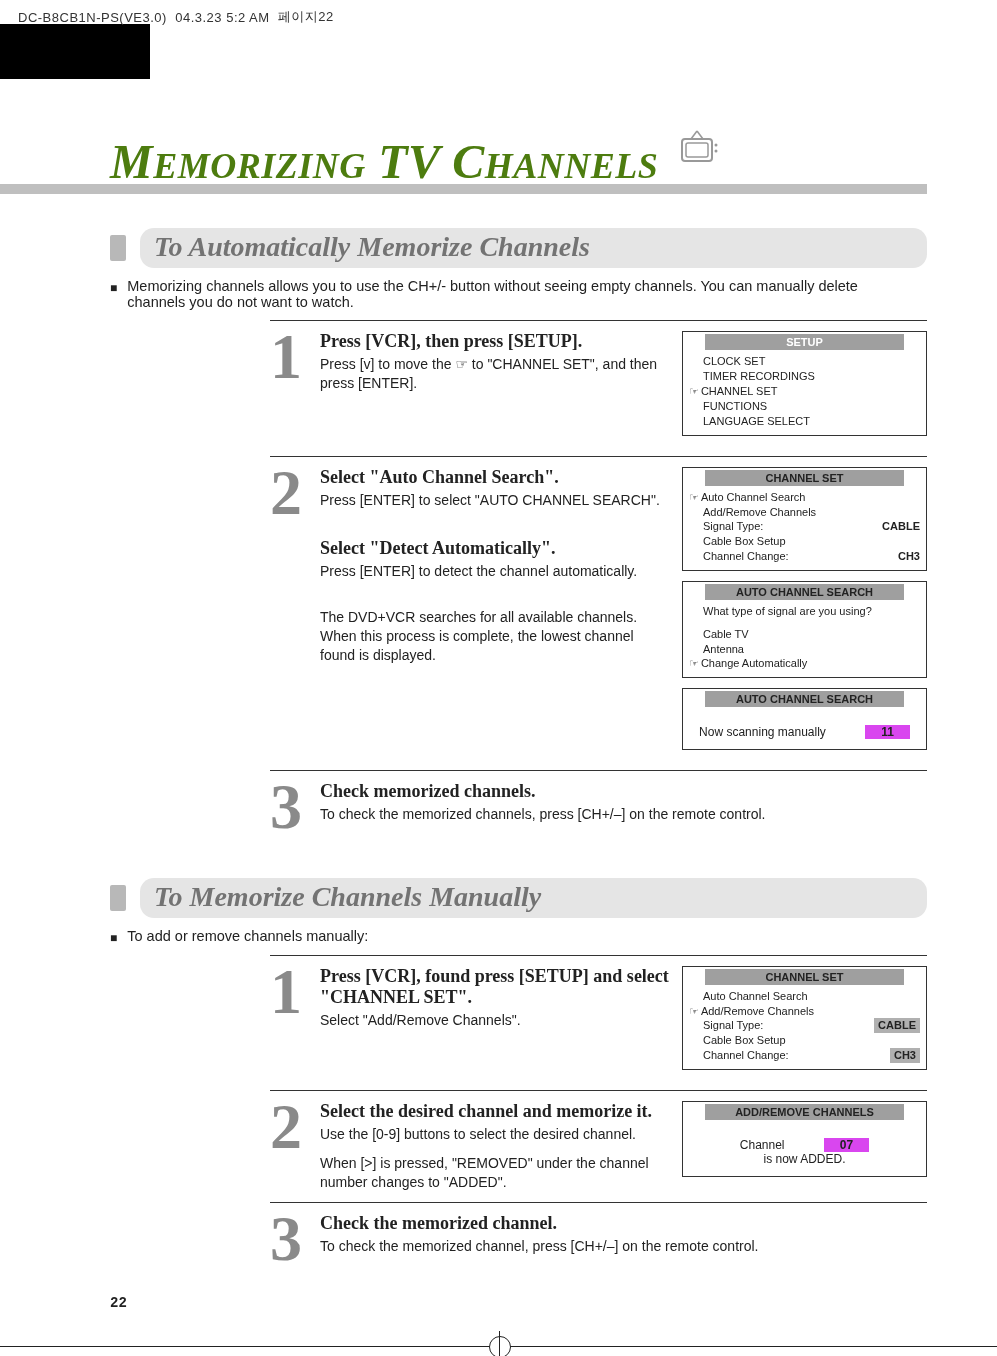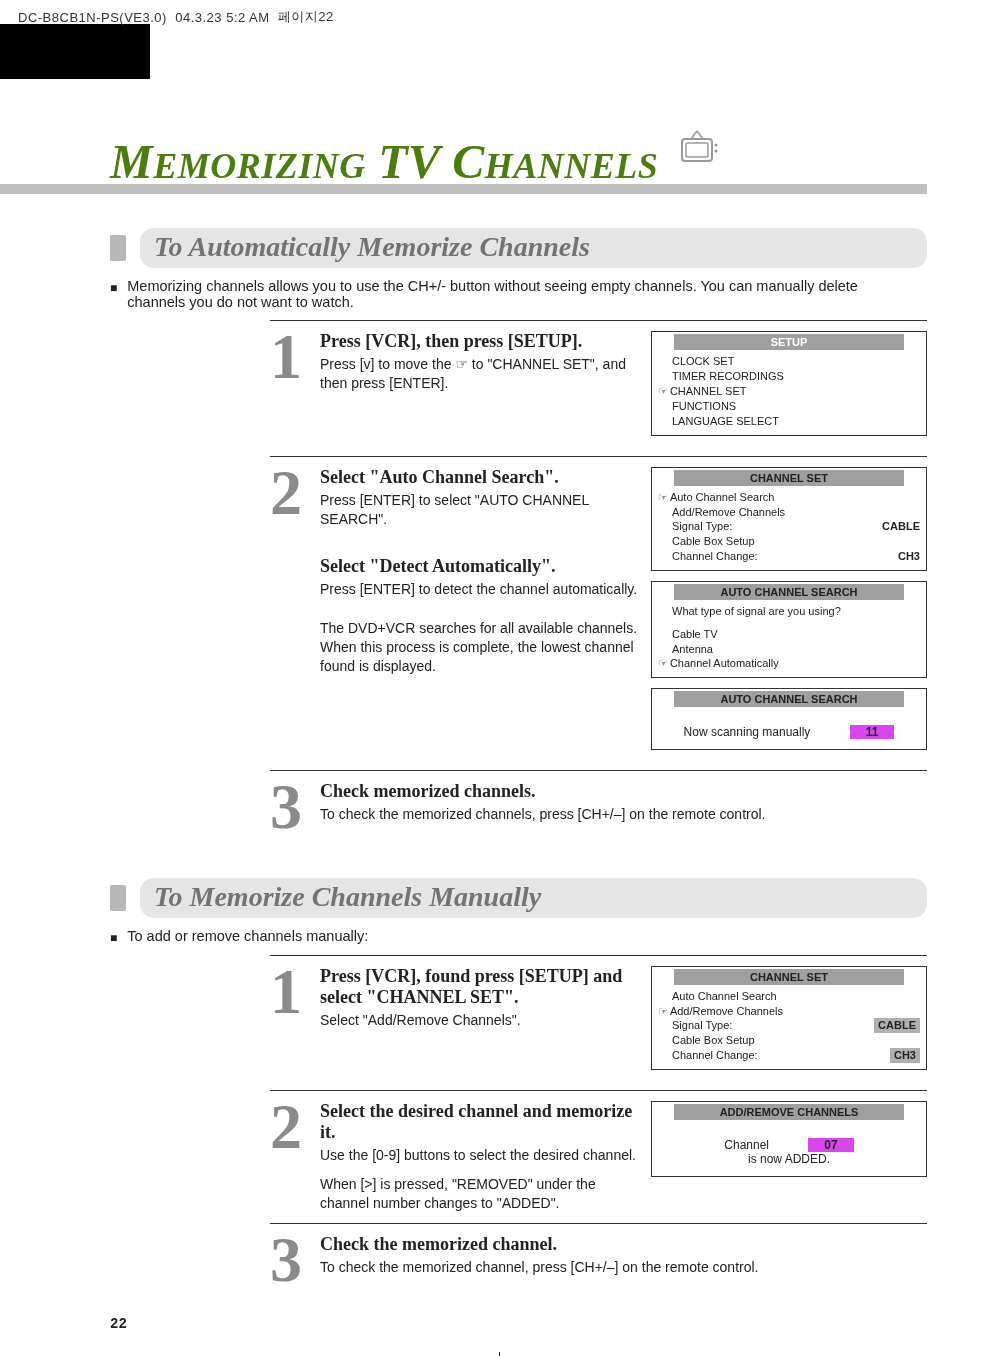--- a/index.html
+++ b/index.html
@@ -128,21 +128,21 @@
     font-weight: bold;
     font-size: 18px;
     margin-bottom: 3px;
   }
   .step-text {
     font-size: 14px;
     line-height: 1.35;
   }
   .step-para { margin-bottom: 10px; }
   .osd-col {
-    width: 276px;
+    width: 245px;
     flex-shrink: 0;
     font-size: 11px;
     font-family: Arial, sans-serif;
   }
   .osd {
     border: 1px solid #333;
     margin-bottom: 10px;
   }
   .osd-header {
     background: #9f9f9f;
@@ -266,21 +266,21 @@
     <div class="step-num">2</div>
     <div class="step-body">
       <div class="step-para">
         <div class="step-title">Select "Auto Channel Search".</div>
         <div class="step-text">Press [ENTER] to select "AUTO CHANNEL SEARCH".</div>
       </div>
       <div class="step-para" style="margin-top:28px;">
         <div class="step-title">Select "Detect Automatically".</div>
         <div class="step-text">Press [ENTER] to detect the channel automatically.</div>
       </div>
-      <div class="step-para" style="margin-top:20px;">
+      <div class="step-para" style="margin-top:28px;">
         <div class="step-text">The DVD+VCR searches for all available channels. When this process is complete, the lowest channel found is displayed.</div>
       </div>
     </div>
     <div class="osd-col">
       <div class="osd">
         <div class="osd-header" style="color:#222;">CHANNEL SET</div>
         <div class="osd-inner">
           <div><span class="ptr">☞</span><span>Auto Channel Search</span></div>
           <div>Add/Remove Channels</div>
           <div class="osd-row">
@@ -293,21 +293,21 @@
               <span class="osd-val">CH3</span>
             </div>
         </div>
       </div>
       <div class="osd">
         <div class="osd-header" style="color:#222;">AUTO CHANNEL SEARCH</div>
         <div class="osd-inner">
           <div style="margin-bottom:8px;">What type of signal are you using?</div>
           <div>Cable TV</div>
           <div>Antenna</div>
-          <div><span class="ptr">☞</span><span>Channel Automatically</span></div>
+          <div><span class="ptr">☞</span><span>Change Automatically</span></div>
         </div>
       </div>
       <div class="osd">
         <div class="osd-header" style="color:#222;">AUTO CHANNEL SEARCH</div>
         <div class="scan-text">
           <span>Now scanning manually </span><span class="scan-num">11</span>
         </div>
       </div>
     </div>
   </div>

